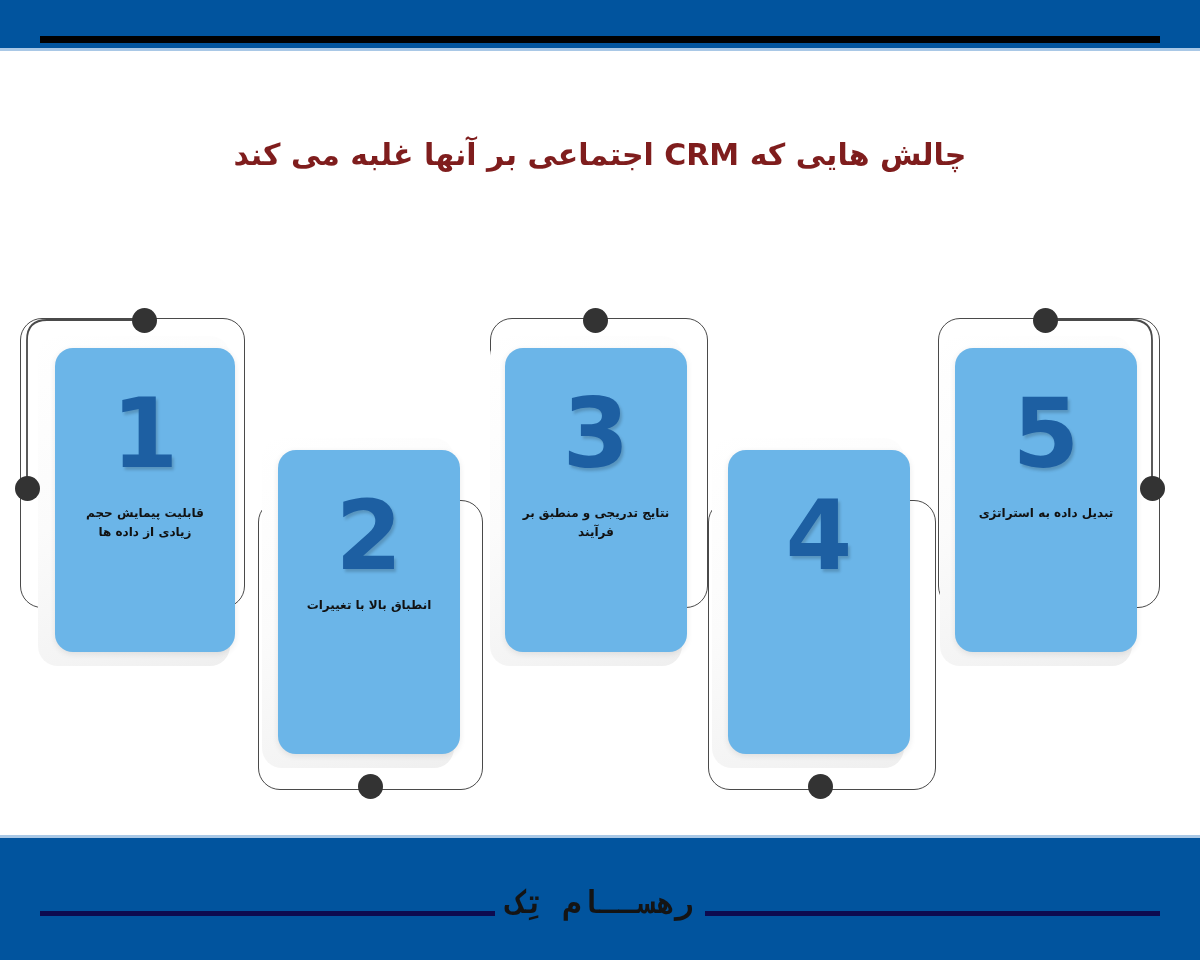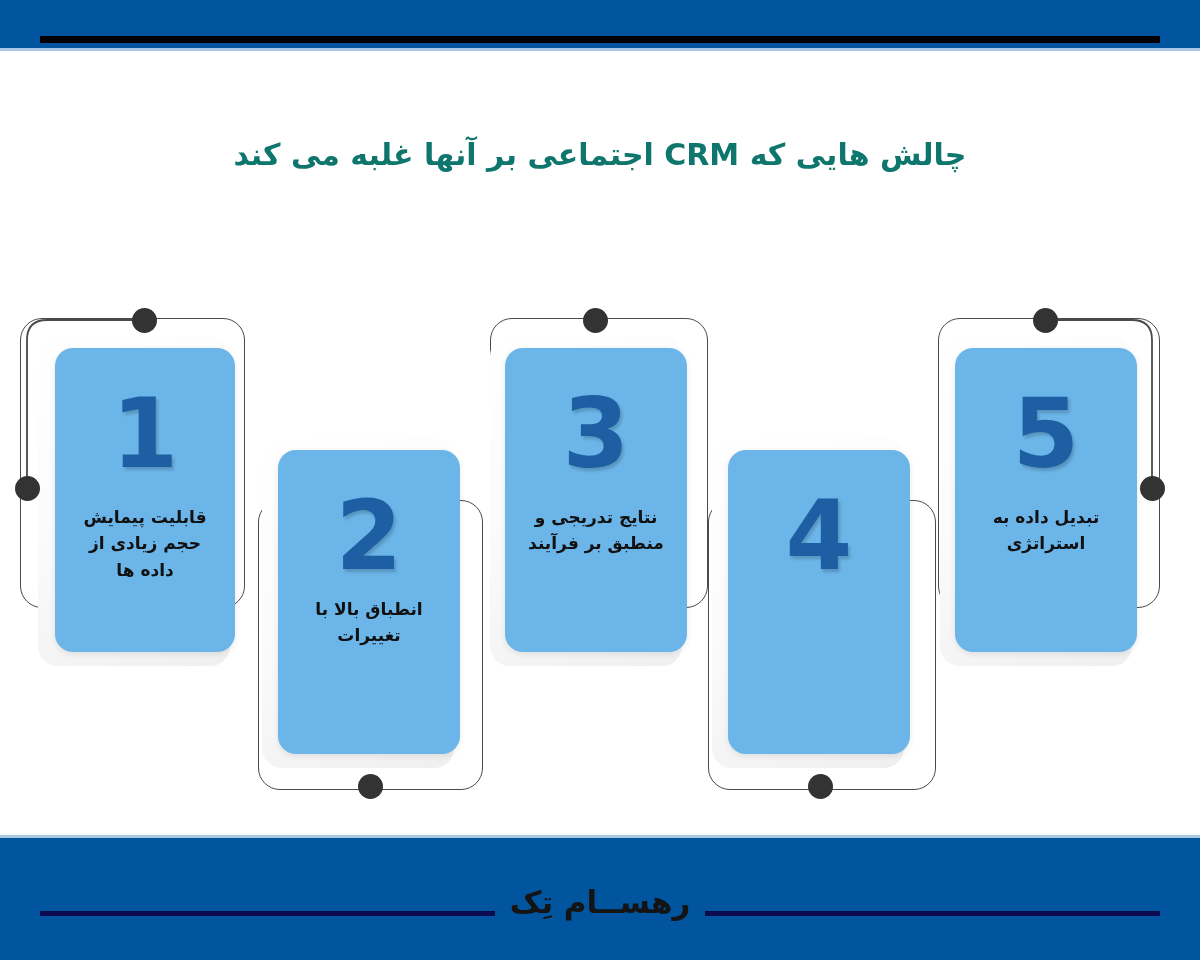--- a/index.html
+++ b/index.html
@@ -52,21 +52,21 @@
   
   .title {
     position: absolute;
     left: 0;
     top: 132px;
     width: 1200px;
     text-align: center;
     direction: rtl;
     font-size: 30px;
     font-weight: bold;
-    color: #0f766e;
+    color: #7f1d1d;
     letter-spacing: 0px;
     line-height: 1.5;
   }
 
   
   .diagram {
     position: absolute;
     left: 0;
     top: 0;
     width: 1200px;
@@ -116,21 +116,21 @@
     font-size: 96px;
     line-height: 1;
     color: #1D5FA2;
     text-shadow: 2px 3px 3px rgba(0,0,0,0.18);
     user-select: none;
   }
   .card .label {
     direction: rtl;
     text-align: center;
     color: #111111;
-    font-size: 17px;
+    font-size: 12px;
     font-weight: bold;
     line-height: 1.55;
     padding: 0 16px;
   }
 
   
   .card.up   { padding-top: 38px; }
   .card.down { padding-top: 38px; }
   .card.up .label   { margin-top: 22px; }
   .card.down .label { margin-top: 12px; }
@@ -181,20 +181,21 @@
     position: absolute;
     left: 480px;
     top: 884px;
     width: 240px;
     text-align: center;
     direction: rtl;
     color: #141414;
     font-size: 31px;
     font-weight: bold;
     letter-spacing: 1px;
+    font-family: Liberation Mono, monospace;
   }
 </style>
 </head>
 <body>
 
 <div id="poster">
 
   <div class="top-bar">
     <div class="top-bar-rule"></div>
   </div>

